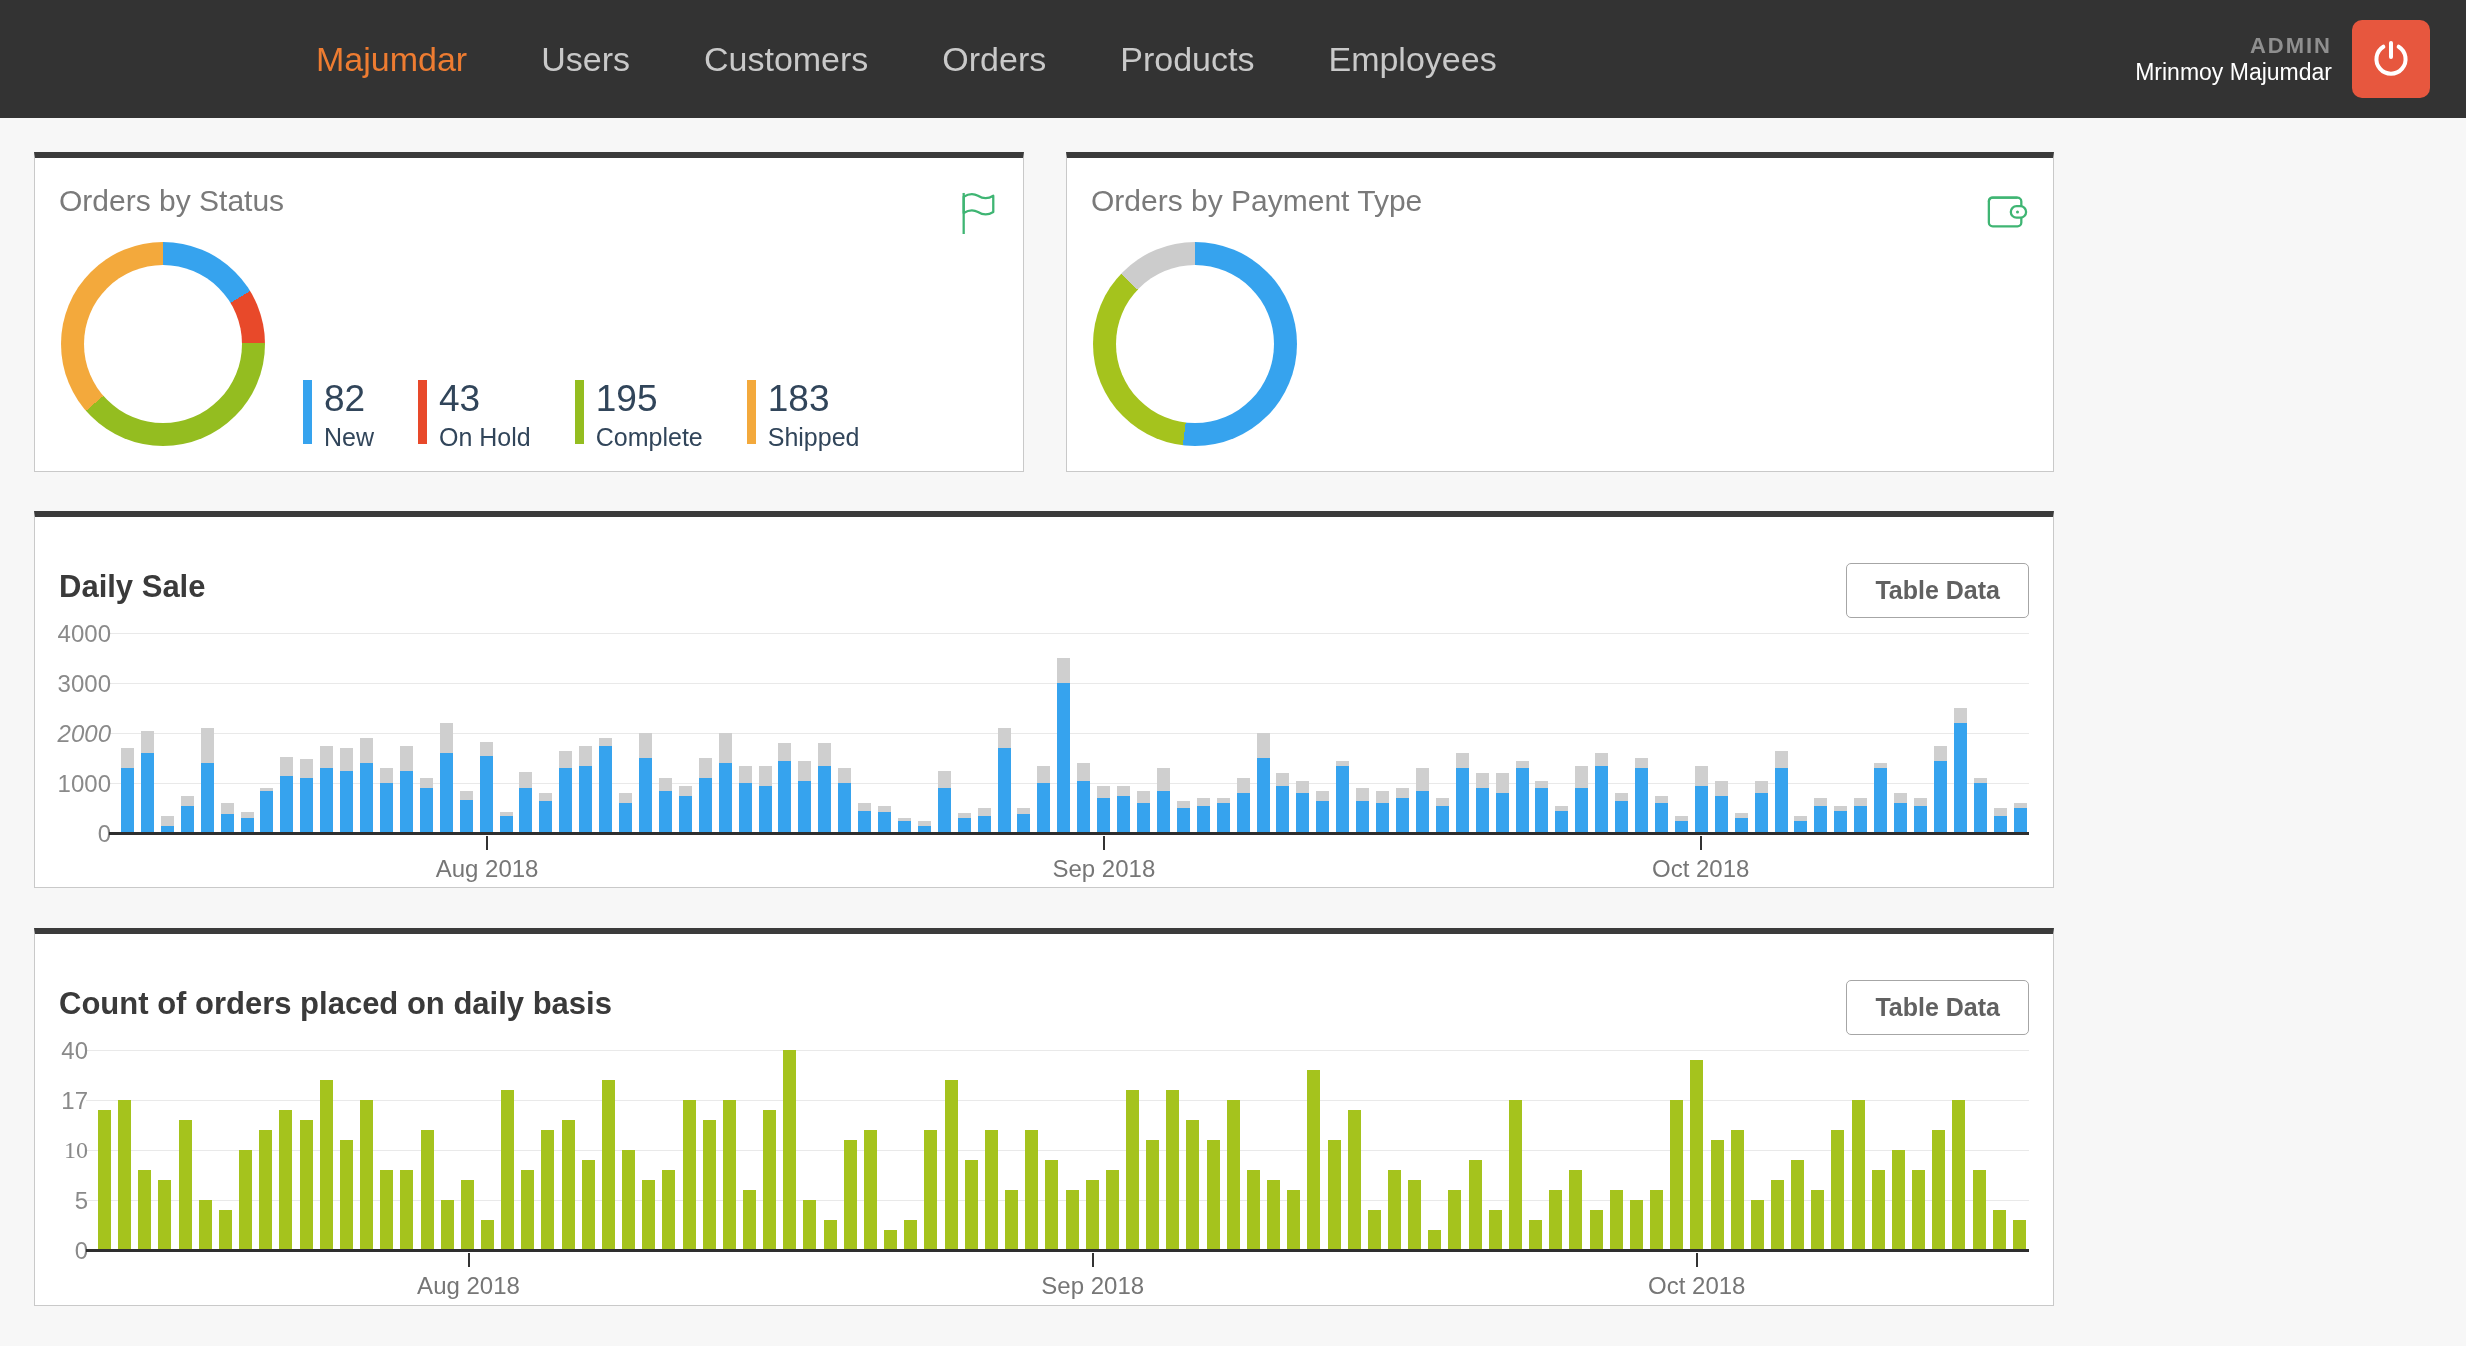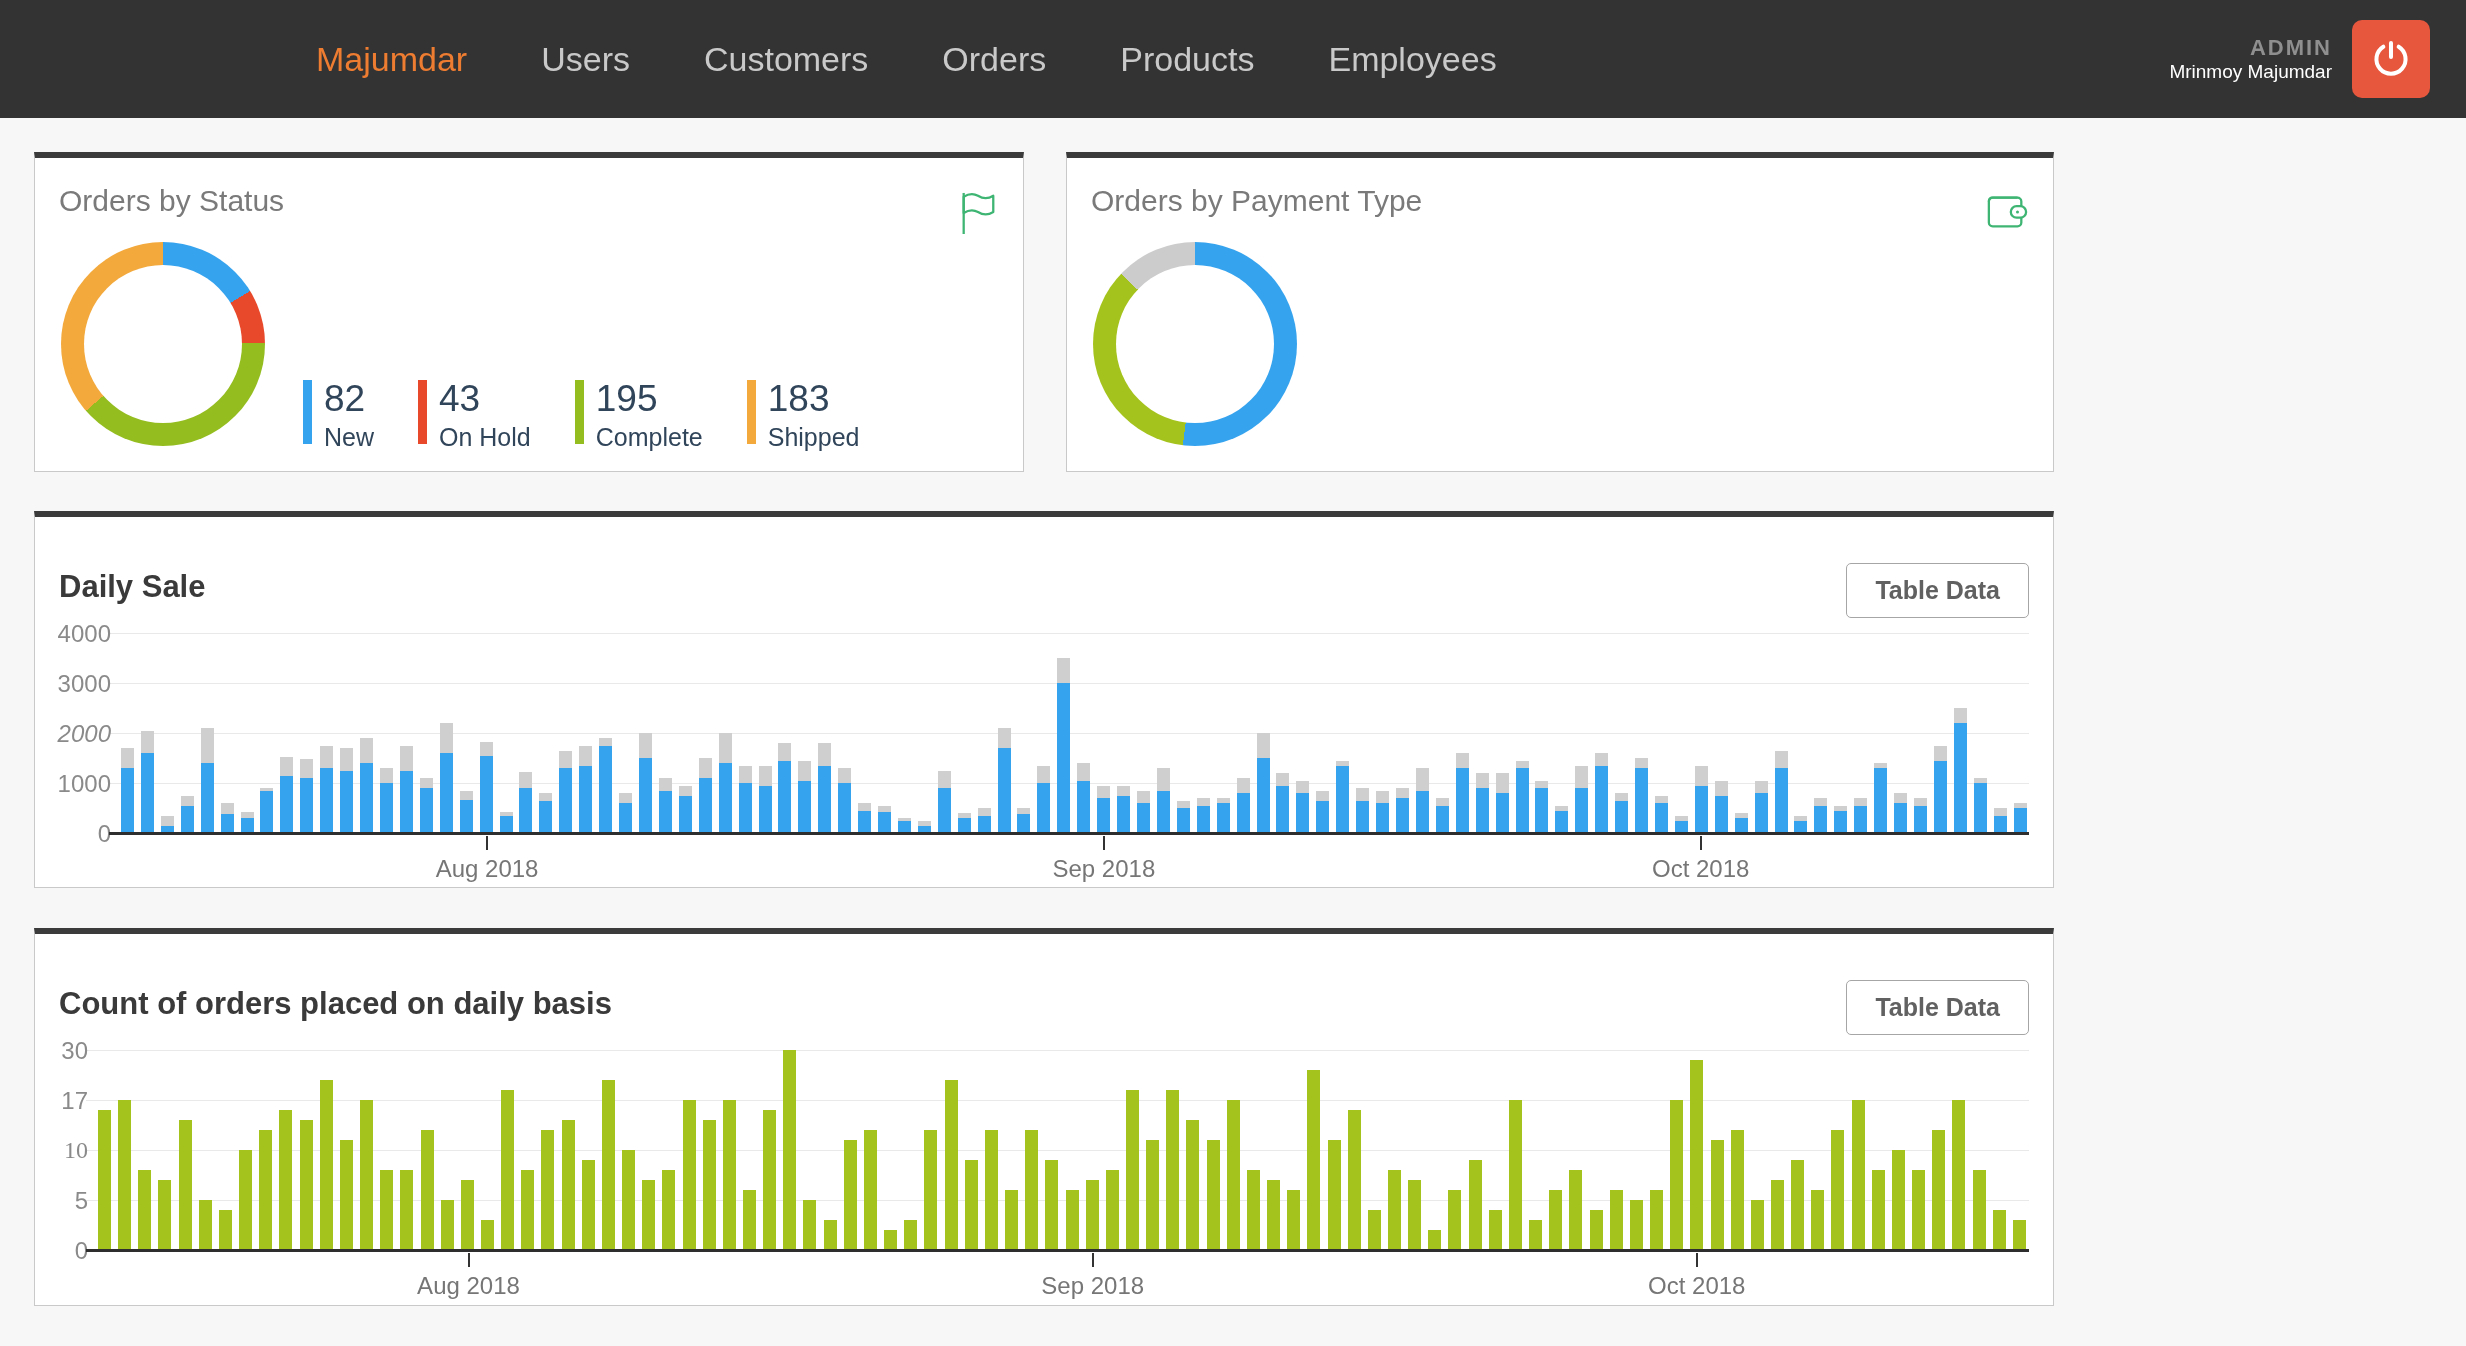--- a/index.html
+++ b/index.html
@@ -17,21 +17,21 @@
     padding:0 36px;
   }
   .brand { display:flex; align-items:center; cursor:pointer; }
   .brand-text { color:#ffffff; font-size:58px; font-weight:400; letter-spacing:4px; margin-left:12px; }
   nav { margin-left:280px; display:flex; gap:74px; }
   nav a { color:#c9c9c9; font-size:34px; text-decoration:none; cursor:pointer; }
   nav a.active { color:#ee7c31; }
   .user-box { margin-left:auto; display:flex; align-items:center; gap:20px; }
   .user-text { text-align:right; }
   .user-role { color:#8f8f8f; font-size:22px; font-weight:bold; letter-spacing:2px; }
-  .user-name { color:#ffffff; font-size:19px; margin-top:0; }
+  .user-name { color:#ffffff; font-size:23px; margin-top:0; }
   .power-btn {
     width:78px; height:78px; border:none; border-radius:10px;
     background:#e7573e; cursor:pointer; display:flex; align-items:center; justify-content:center;
   }
   
   .row1 { display:flex; gap:42px; margin:34px 0 0 34px; }
   .card {
     background:#ffffff; border:1px solid #c9c9c9; border-top:6px solid #3b3b3b;
     position:relative;
   }
@@ -571,21 +571,21 @@
   <button class="table-btn">Table Data</button>
   <div class="chart chart-count" id="barchart1">
       <div class="ylab" style="top: calc(100% - 13px);">0</div>
       <div class="gridline" style="top: 75%;"></div>
       <div class="ylab" style="top: calc(75% - 13px);">5</div>
       <div class="gridline" style="top: 50%;"></div>
       <div class="ylab" style="top: calc(50% - 13px); font-family: Liberation Serif, serif;">10</div>
       <div class="gridline" style="top: 25%;"></div>
       <div class="ylab" style="top: calc(25% - 13px);">17</div>
       <div class="gridline" style="top: 0%;"></div>
-      <div class="ylab" style="top: calc(0% - 13px);">30</div>
+      <div class="ylab" style="top: calc(0% - 13px);">40</div>
       <div class="bars">
         <div class="bar">
           <div style="height: 140px; background: rgb(165, 195, 29);"></div>
         </div>
         <div class="bar">
           <div style="height: 150px; background: rgb(165, 195, 29);"></div>
         </div>
         <div class="bar">
           <div style="height: 80px; background: rgb(165, 195, 29);"></div>
         </div>

